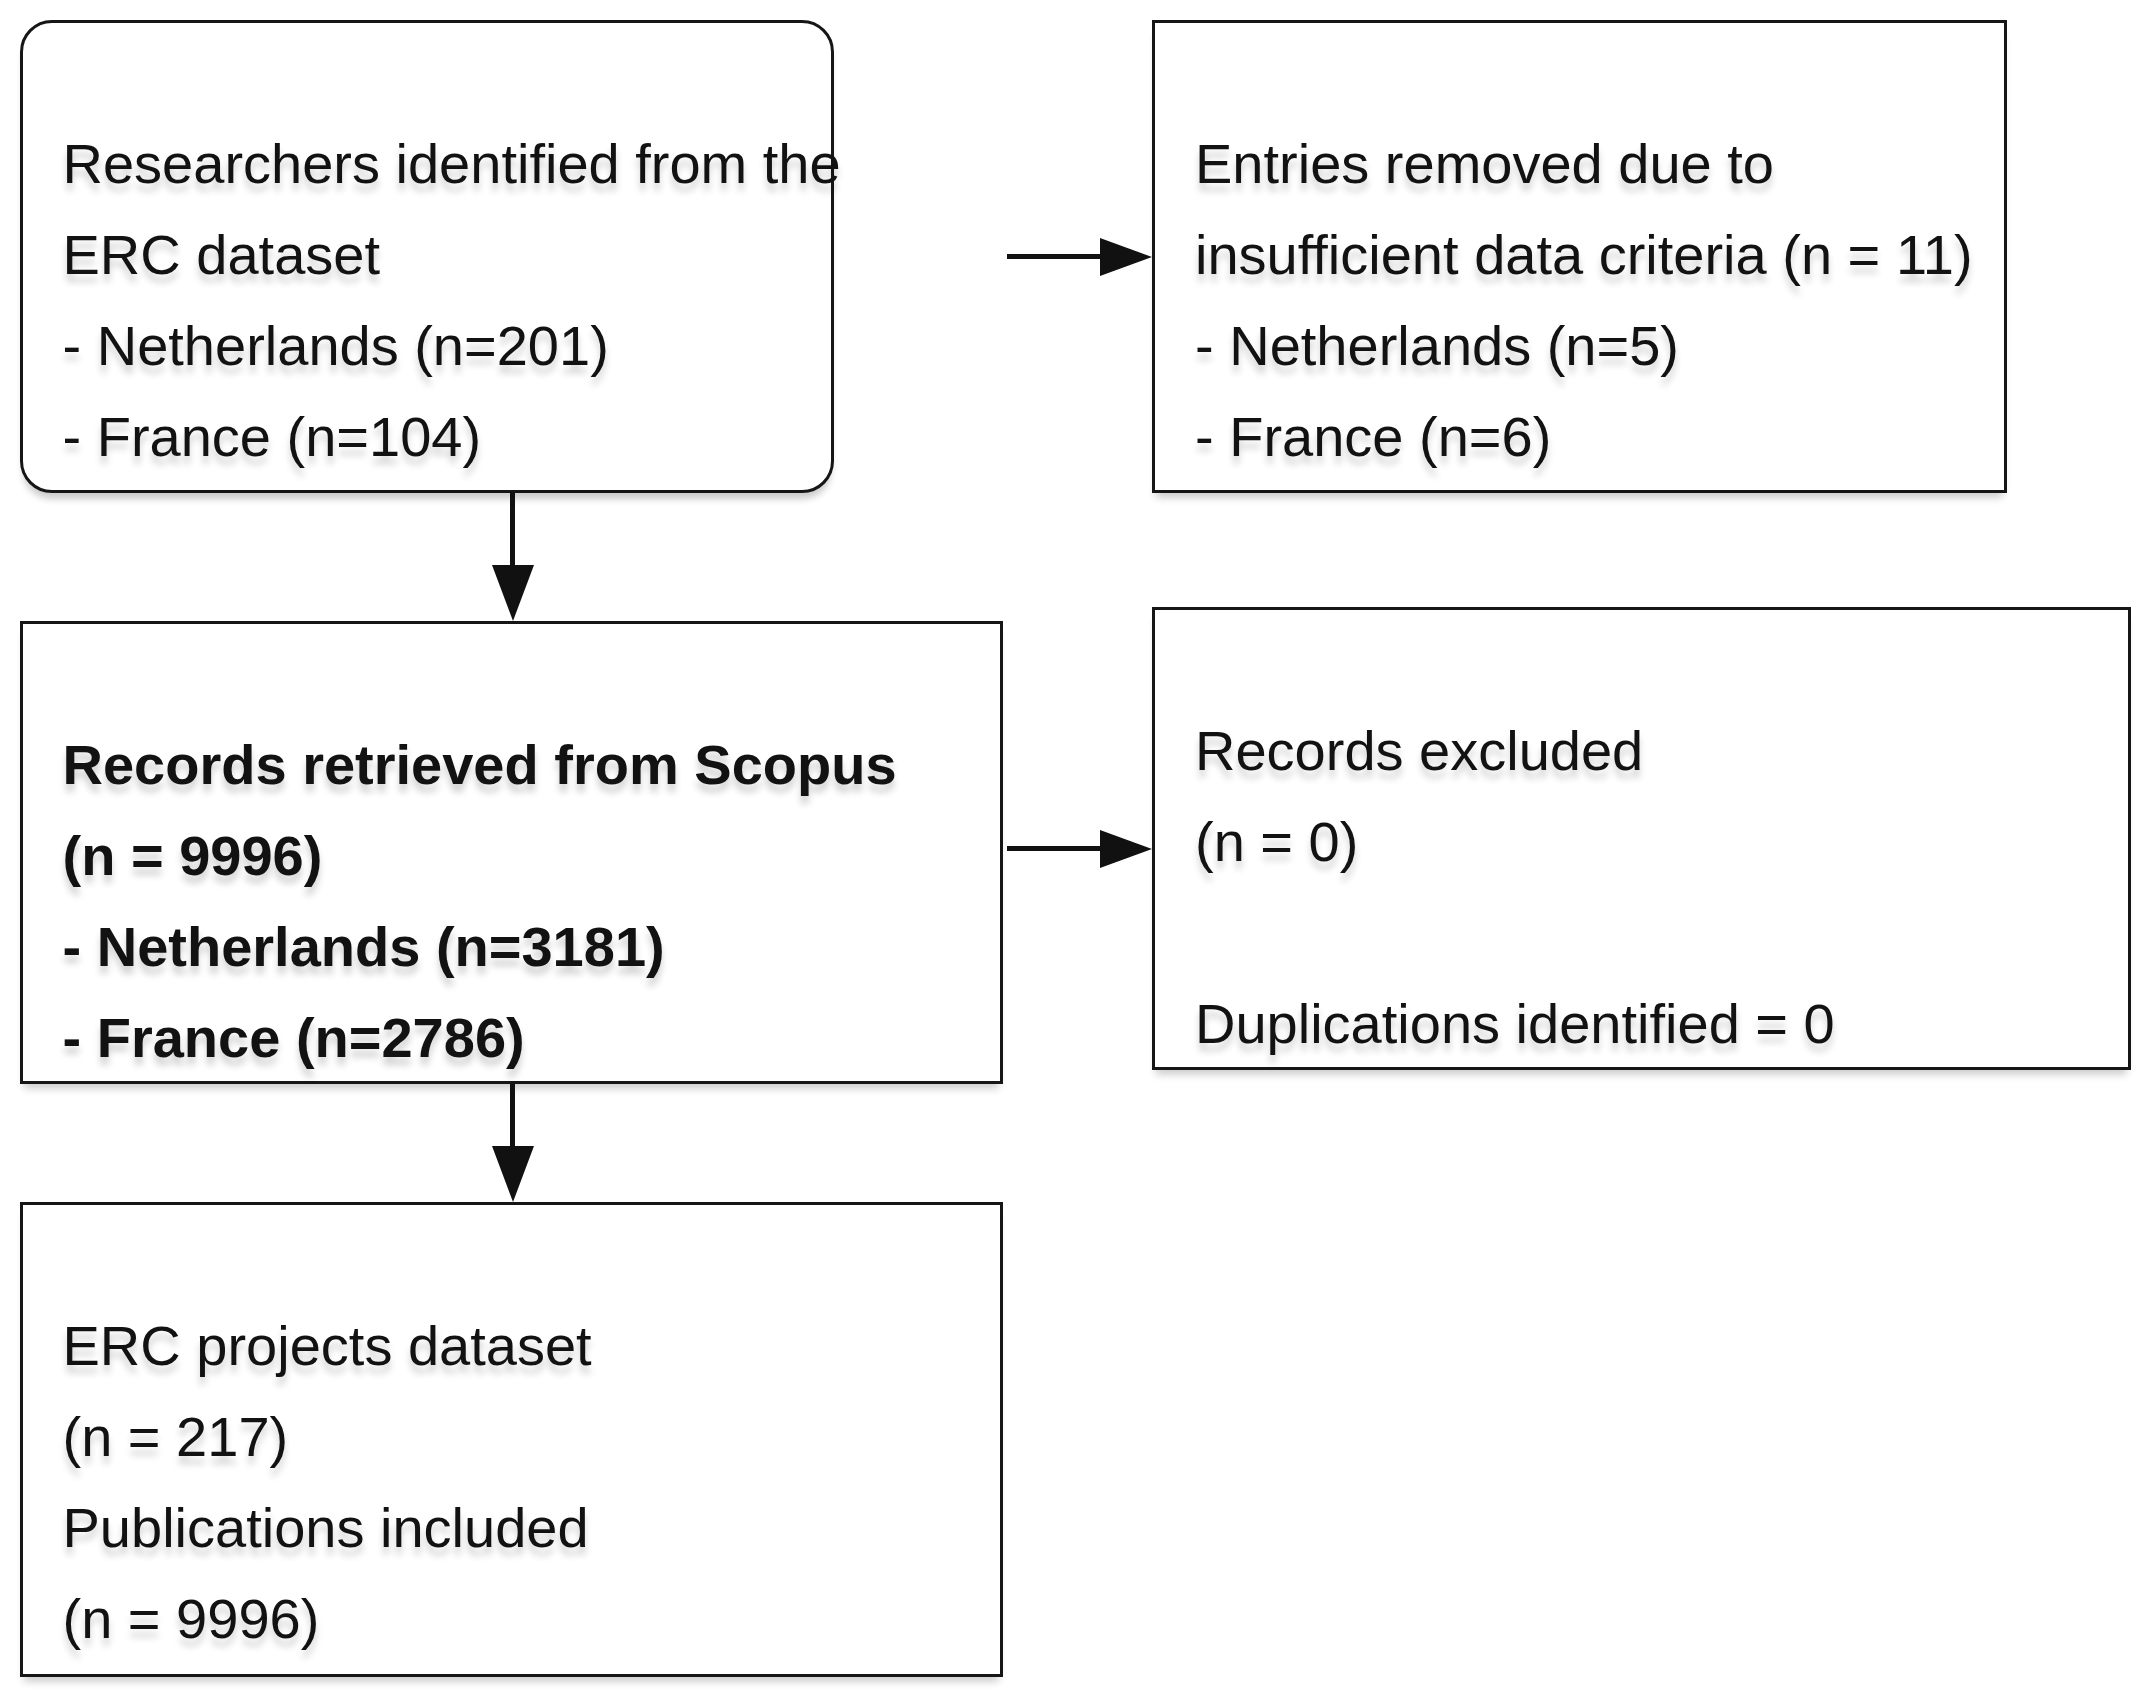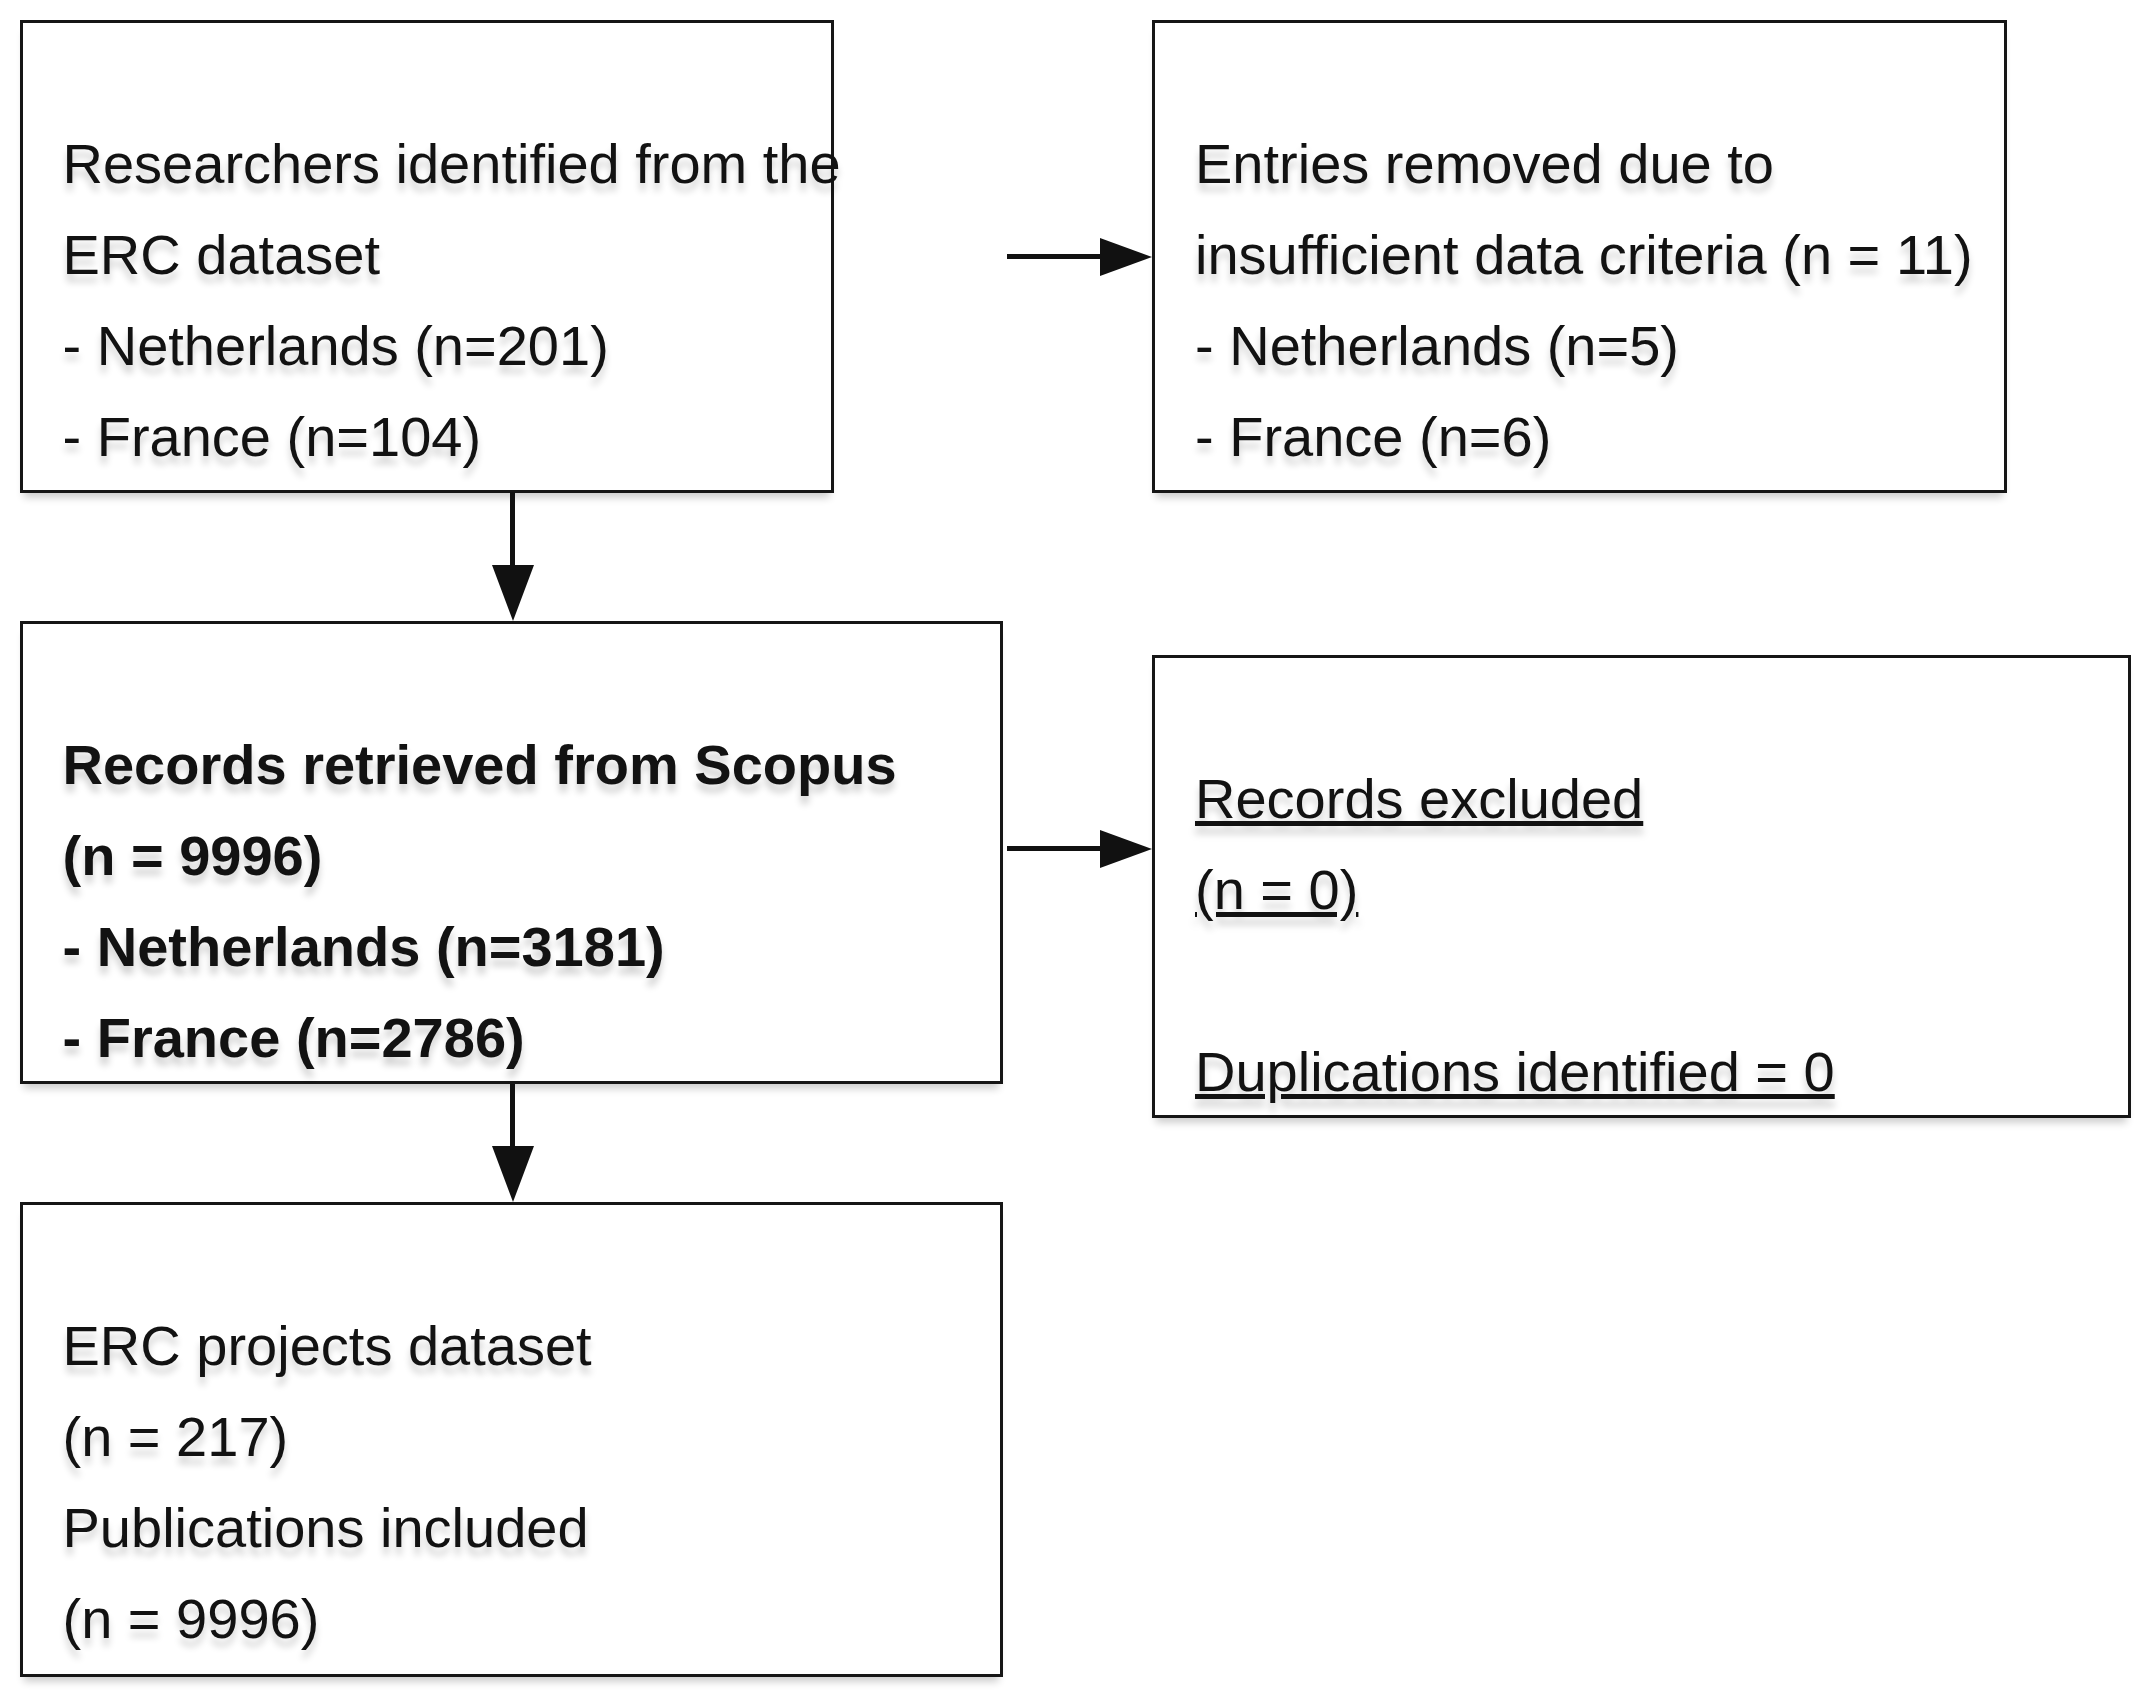--- a/index.html
+++ b/index.html
@@ -16,24 +16,24 @@
     color: #121212;
     overflow: hidden;
   }
   .box {
     position: absolute;
     box-sizing: border-box;
     background: #ffffff;
     border: 3.9px solid #161616;
     box-shadow: 0 9px 7.8px -3.9px rgba(0,0,0,0.20);
   }
-  .box-1 { left: 19.5px;   top: 19.5px;   width: 814px; height: 473px; }
+  .box-1 { left: 19.5px;   top: 19.5px;   width: 814px; height: 473px; border-radius: 32px; }
   .box-2 { left: 1152px; top: 19.5px;   width: 855px; height: 473px; }
   .box-3 { left: 19.5px;   top: 621px;  width: 983px; height: 463px; font-weight: bold; }
-  .box-4 { left: 1152px; top: 655px;  width: 979px; height: 463px; text-decoration: underline; }
+  .box-4 { left: 1152px; top: 607px;  width: 979px; height: 463px; }
   .box-5 { left: 19.5px;   top: 1202px; width: 983px; height: 475px; }
 
   .box-text {
     padding: 95px 19.5px 0 40px;
     font-size: 56px;
     line-height: 91px;
   }
   .line {
     min-height: 91px;
     white-space: nowrap;

